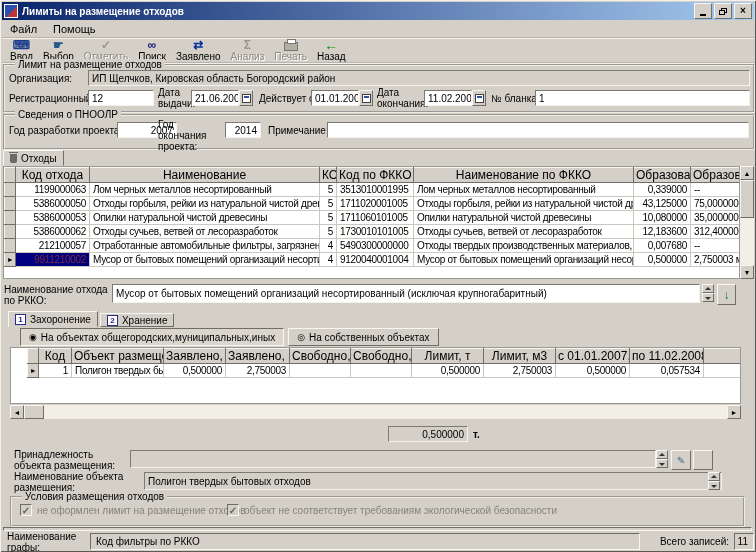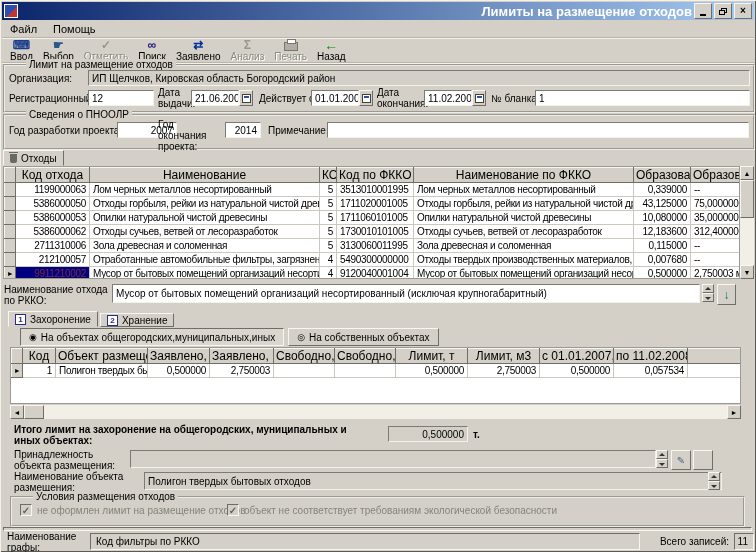--- a/index.html
+++ b/index.html
@@ -7,29 +7,29 @@
        font-family:"Liberation Sans",sans-serif;font-size:10px;color:#000;}
   .win{position:relative;width:756px;height:552px;background:#d4d0c8;
        box-shadow:inset 1px 1px 0 #f4f1ea, inset -1px -1px 0 #5a5a52;}
   
   .raised{background:#d4d0c8;border:1px solid;border-color:#f8f6f0 #6e6e66 #6e6e66 #f8f6f0;}
   .sunken{border:1px solid;border-color:#6e6e66 #f8f6f0 #f8f6f0 #6e6e66;}
   .fld{background:#fff;border:1px solid;border-color:#7b7b73 #f4f2ec #f4f2ec #7b7b73;
        padding:0 3px;display:flex;align-items:center;white-space:nowrap;overflow:hidden;height:16px;box-sizing:border-box;}
   .fld.gray{background:#d4d0c8;}
   .gb{position:absolute;border:2px groove #efece5;}
-  .gb .legend{position:absolute;top:-7px;left:21px;background:#d4d0c8;padding:0 3px;line-height:12px;}
+  .gb .legend{position:absolute;top:-7px;left:10px;background:#d4d0c8;padding:0 3px;line-height:12px;}
   .lbl{position:absolute;line-height:11px;}
   
   .titlebar{position:absolute;left:2px;top:2px;width:752px;height:18px;
     background:linear-gradient(90deg,#0a246a,#a6caf0);display:flex;align-items:center;padding:0 2px;box-sizing:border-box;}
   .appico{width:14px;height:14px;border:1px solid #fff;box-sizing:border-box;
     background:linear-gradient(135deg,#2e4db0 0 55%,#c03434 55% 100%);}
-  .title-text{color:#fff;font-weight:bold;font-size:13px;margin-left:4px;flex:1;
-    white-space:nowrap;overflow:hidden;text-align:right;}
+  .title-text{color:#fff;font-weight:bold;font-size:10px;margin-left:4px;flex:1;
+    white-space:nowrap;overflow:hidden;}
   .winbtn{width:16px;height:14px;margin-left:2px;display:flex;align-items:center;justify-content:center;
     font-size:10px;line-height:10px;font-weight:bold;}
   .min-glyph{width:6px;height:2px;background:#000;margin-top:7px;}
   .restore-glyph{position:relative;width:8px;height:7px;}
   .restore-glyph::before{content:"";position:absolute;right:0;top:0;width:4px;height:3px;border:1px solid #000;}
   .restore-glyph::after{content:"";position:absolute;left:0;bottom:0;width:4px;height:3px;border:1px solid #000;background:#d4d0c8;}
   
   .menubar{position:absolute;left:2px;top:20px;width:752px;height:17px;display:flex;align-items:center;
     font-size:11px;border-bottom:1px solid #b9b5ad;box-shadow:0 1px 0 #f4f1ea;}
   .menu-item{padding:1px 8px;}
@@ -253,30 +253,20 @@
         <td class="num">5386000062</td>
         <td>Отходы сучьев, ветвей от лесоразработок</td>
         <td class="num">5</td>
         <td>1730010101005</td>
         <td>Отходы сучьев, ветвей от лесоразработок</td>
         <td class="num">12,183600</td>
         <td>312,400000 м3</td>
       </tr>
       <tr>
         <td class="mk"></td>
-        <td class="num">2711310006</td>
-        <td>Зола древесная и соломенная</td>
-        <td class="num">5</td>
-        <td>3130060011995</td>
-        <td>Зола древесная и соломенная</td>
-        <td class="num">0,115000</td>
-        <td>--</td>
-      </tr>
-      <tr>
-        <td class="mk"></td>
         <td class="num">212100057</td>
         <td>Отработанные автомобильные фильтры, загрязненные неф</td>
         <td class="num">4</td>
         <td>5490300000000</td>
         <td>Отходы твердых производственных материалов, загрязне</td>
         <td class="num">0,007680</td>
         <td>--</td>
       </tr>
       <tr>
         <td class="mk">
@@ -330,21 +320,21 @@
     <div class="subtab pressed">
       <span class="rico">◉</span>
       <span>На объектах общегородских,муниципальных,иных</span>
     </div>
     <div class="subtab raised">
       <span class="rico">◎</span>
       <span>На собственных объектах</span>
     </div>
   </div>
 
-  <div class="grid" style="left:10px;top:347px;width:731px;height:57px;">
+  <div class="grid" style="left:10px;top:347px;width:731px;height:57px;padding-left:16px;">
     <table style="width:731px;">
       <colgroup>
           <col style="width:11px">
           <col style="width:33px">
           <col style="width:92px">
           <col style="width:62px">
           <col style="width:64px">
           <col style="width:61px">
           <col style="width:61px">
           <col style="width:72px">
@@ -392,21 +382,20 @@
     <div class="sbtn raised">
         <span>◄</span>
       </div>
     <div class="hthumb raised"></div>
     <div class="strack"></div>
     <div class="sbtn raised">
         <span>►</span>
       </div>
   </div>
 
-  <span class="lbl bold" style="left:14px;top:424px;width:360px;">Итого лимит на захоронение на общегородских, муниципальных и иных объектах:</span>
   <div class="fld gray" style="position:absolute;left:388px;top:426px;width:80px;justify-content:flex-end;">0,500000</div>
   <span class="lbl bold" style="left:473px;top:429px;">т.</span>
 
   <span class="lbl" style="left:14px;top:449px;width:110px;">Принадлежность объекта размещения:</span>
   <div class="fld gray" style="position:absolute;left:130px;top:450px;width:526px;height:18px;"></div>
   <div class="spin" style="left:656px;top:450px;">
     <i class="up raised"></i>
     <i class="dn raised"></i>
   </div>
   <div class="raised" style="position:absolute;left:671px;top:450px;width:18px;height:18px;display:flex;align-items:center;justify-content:center;">

